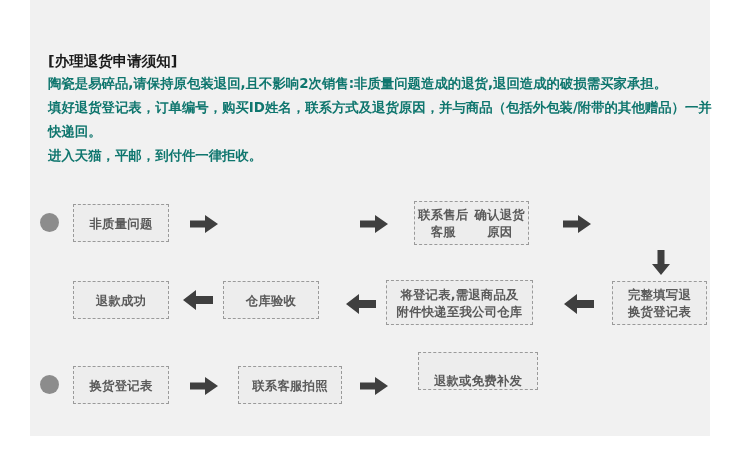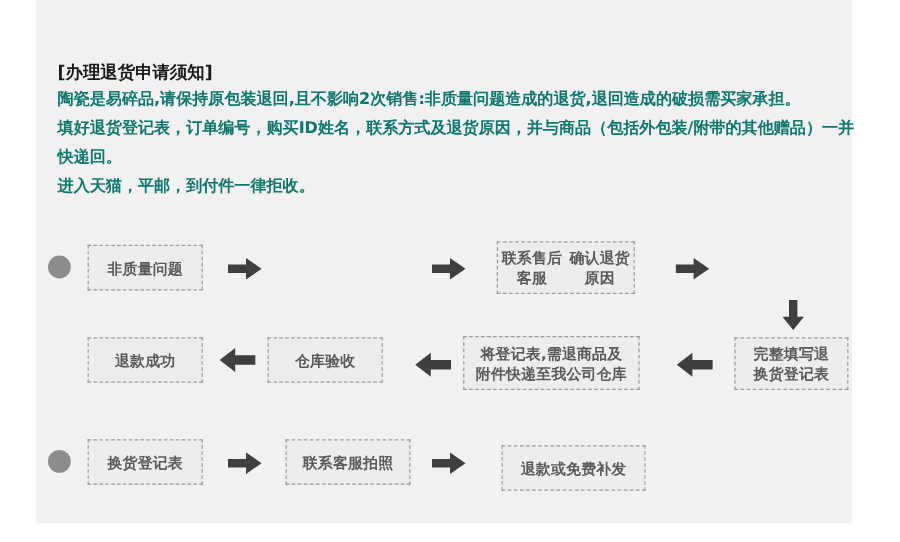--- a/index.html
+++ b/index.html
@@ -196,18 +196,18 @@
     <div class="fbox" style="left:238px; top:366px; width:104px; height:38px;">
       <span>联系客服拍照</span>
     </div>
 
     <div class="arrow" style="left:360px; top:376px;">
       <svg width="29" height="20" viewBox="0 0 29 20">
         <path d="M0 6.5 H15 V1 L28 10 L15 19 V13.5 H0 Z" fill="#3f3f3f"></path>
       </svg>
     </div>
 
-    <div class="fbox" style="left:418px; top:371px; width:120px; height:38px;">
+    <div class="fbox" style="left:418px; top:352px; width:120px; height:38px;align-items:flex-end;">
       <span>退款或免费补发</span>
     </div>
 
   </div>
 </div>
 
 </body></html>

